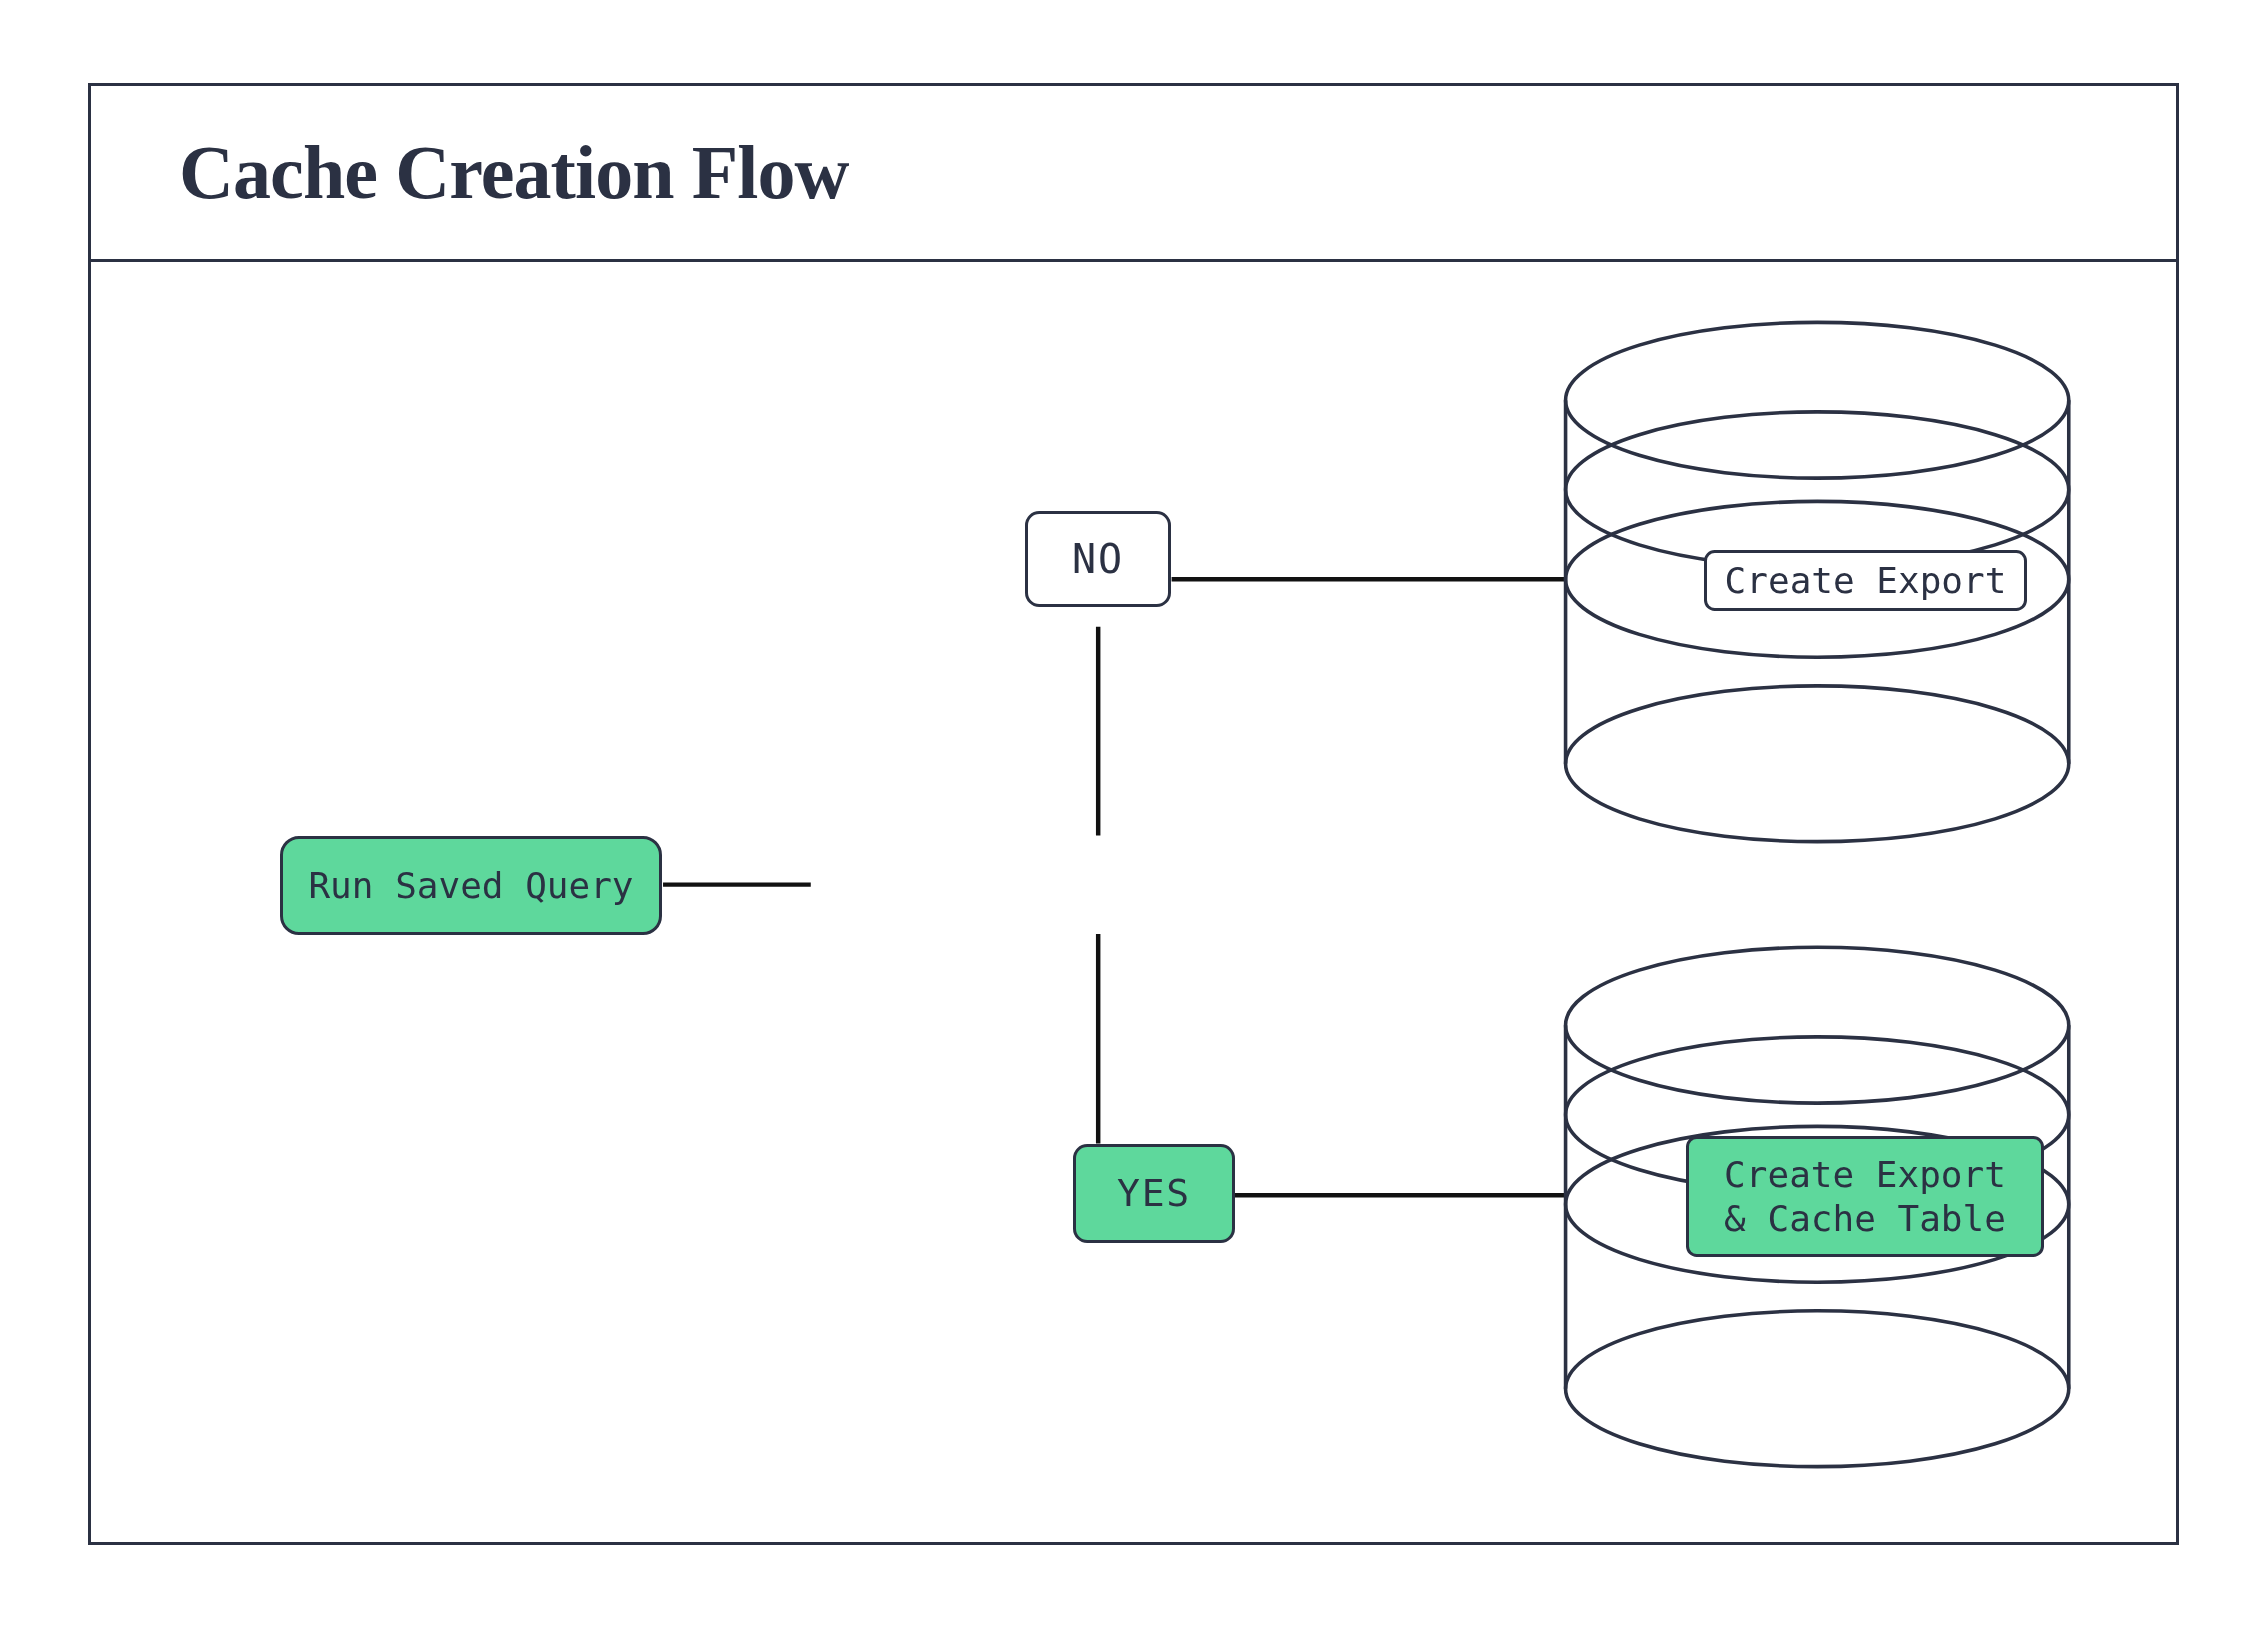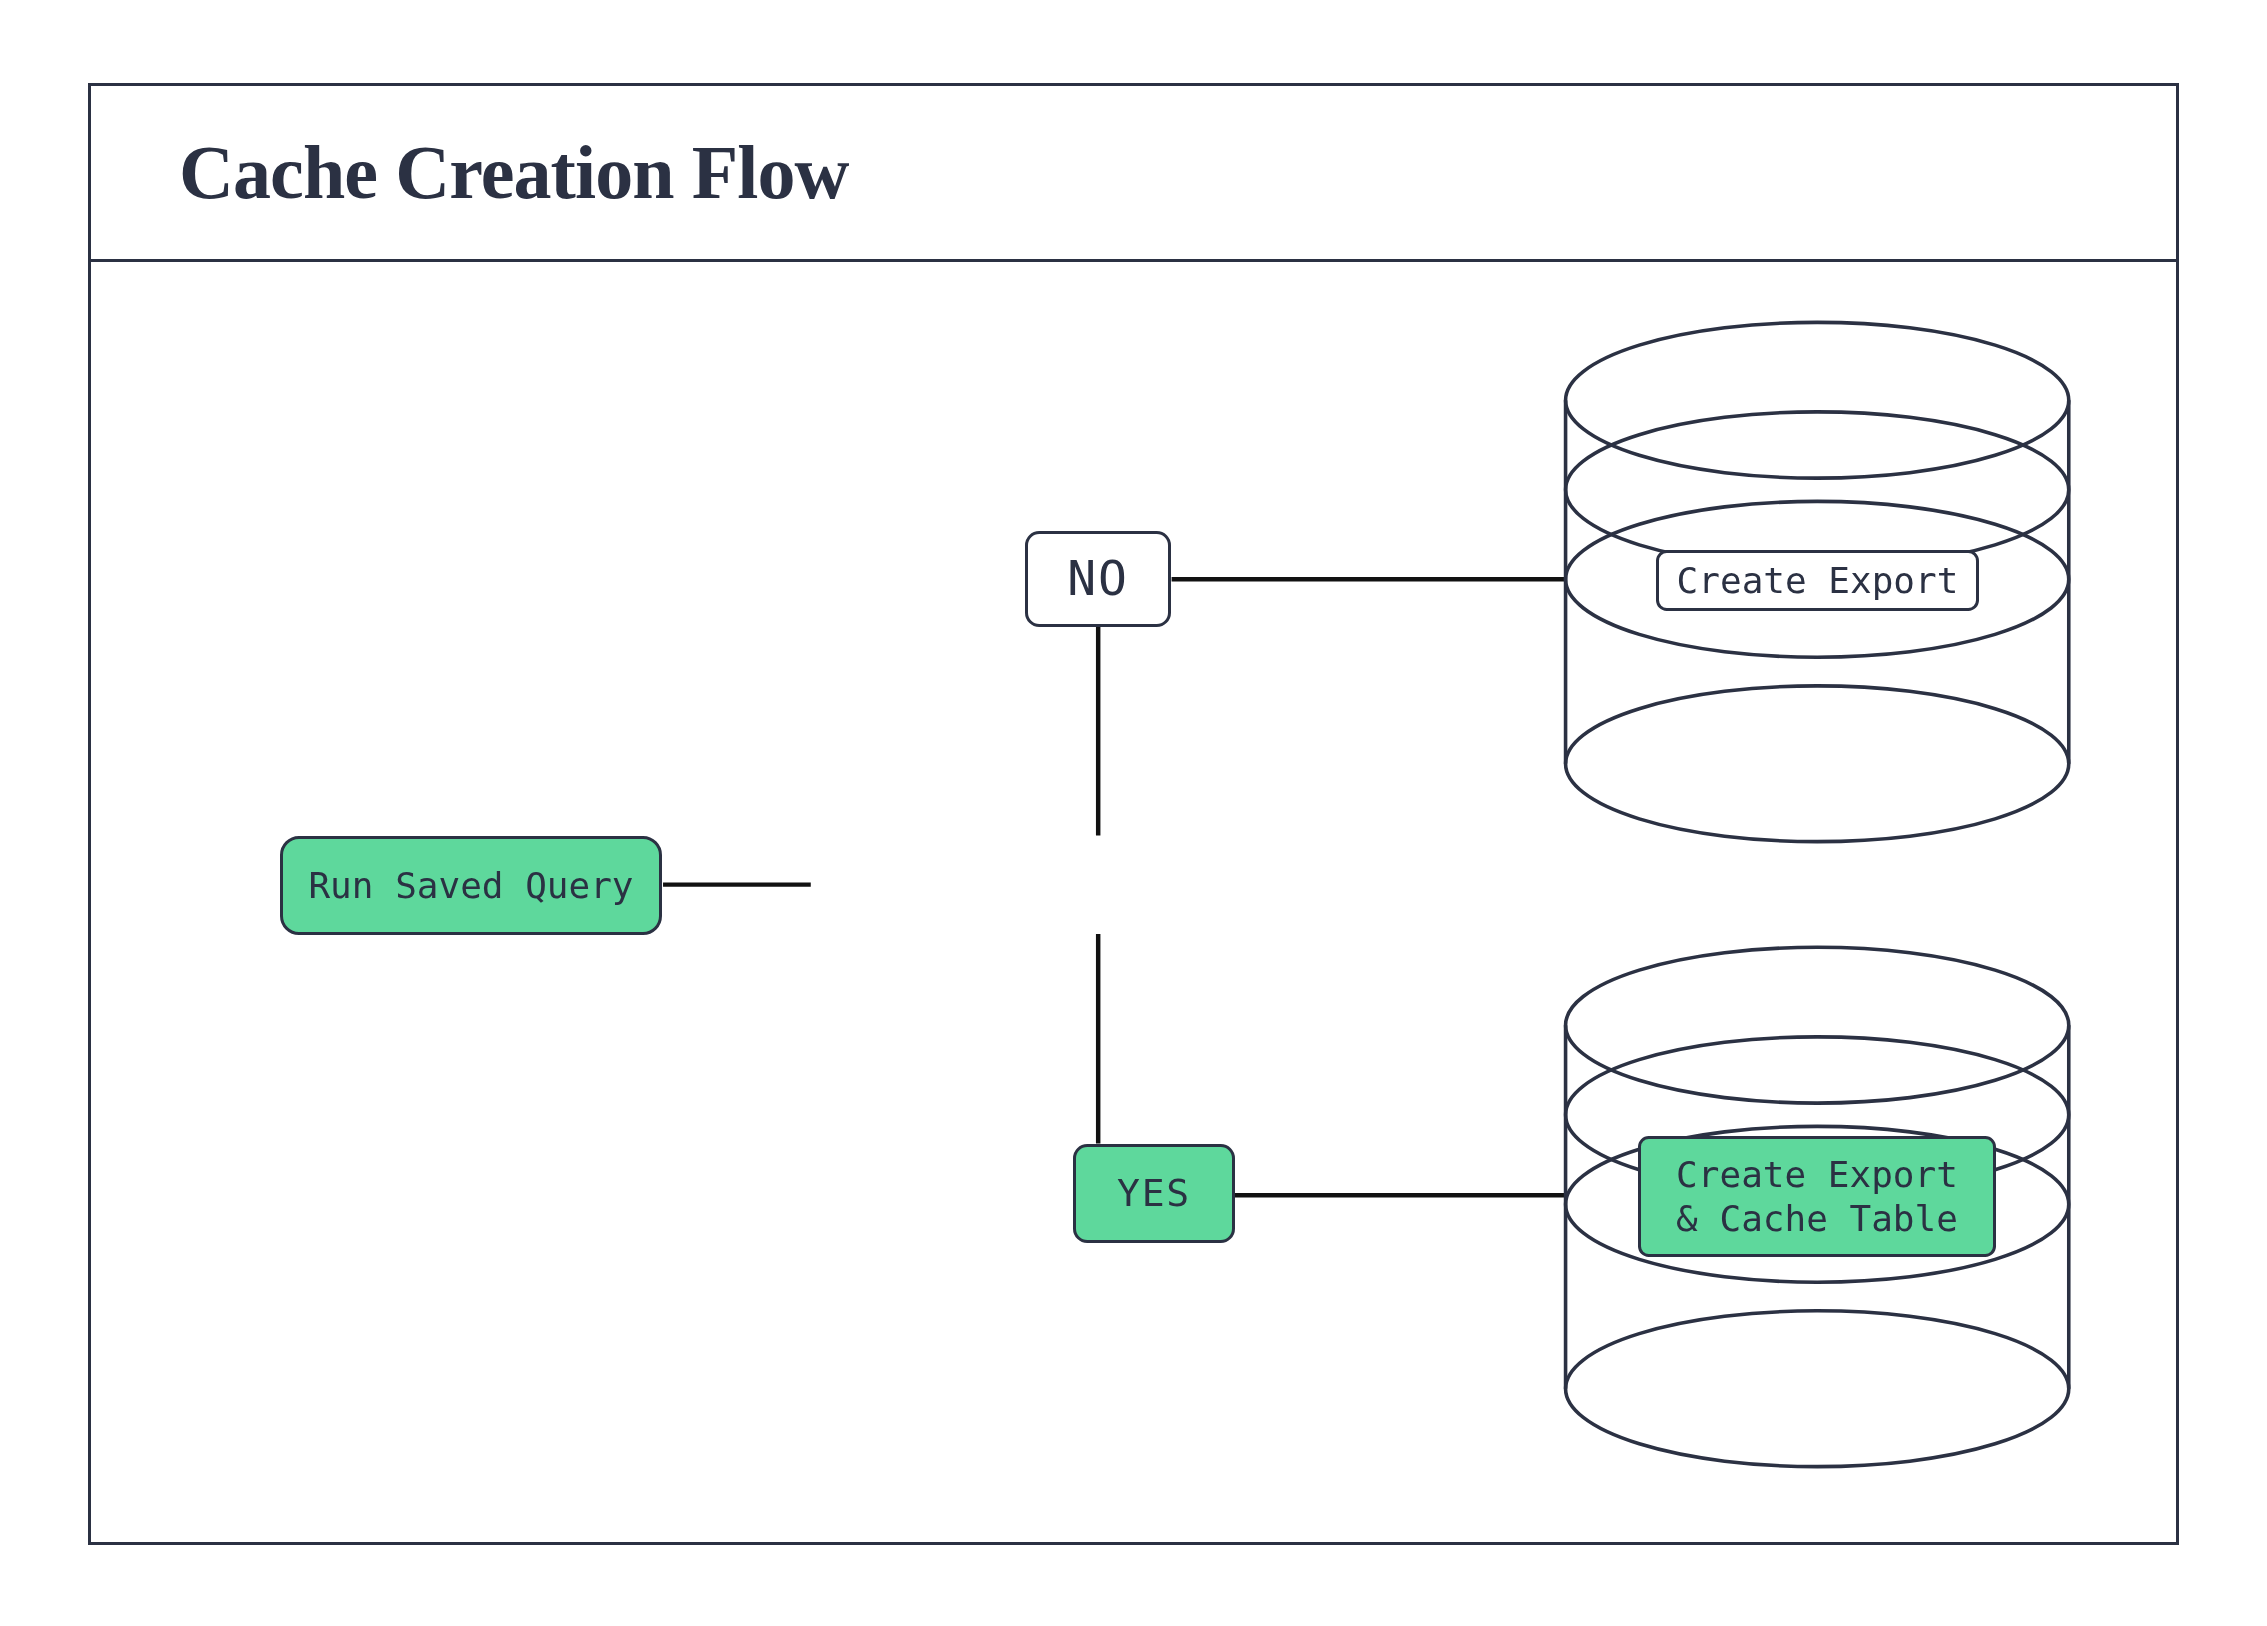--- a/index.html
+++ b/index.html
@@ -36,27 +36,27 @@
     display:flex;align-items:center;justify-content:center;
     text-align:center;color:var(--ink);
     border:3.6px solid var(--ink);border-radius:14.3px;
     font-size:36px;line-height:1.15;white-space:nowrap;
   }
   .node-start{left:280px;top:836px;width:382px;height:99px;background:var(--green);border-radius:19px;}
   .node-decision{
     left:811px;top:836px;width:589px;height:99px;
     background:var(--decision-fill);border:none;color:var(--decision-text);
   }
-  .node-no{left:1025px;top:531px;width:146px;height:96px;background:#ffffff;font-size:48px;letter-spacing:1.8px;}
+  .node-no{left:1025px;top:511px;width:146px;height:96px;background:#ffffff;font-size:40px;letter-spacing:1.8px;}
   .node-yes{left:1025px;top:1144px;width:162px;height:99px;background:var(--green);font-size:38px;letter-spacing:1.8px;margin-left:48px;}
   .db-label{
     position:absolute;box-sizing:border-box;
     display:flex;flex-direction:column;align-items:center;justify-content:center;
     border:3.6px solid var(--ink);border-radius:10.7px;
-    color:var(--ink);font-size:36px;line-height:1.2;white-space:nowrap;
+    color:var(--ink);font-size:36px;line-height:1.2;white-space:nowrap;margin-left:48px;
   }
   .db-label-top{left:1656px;top:550px;width:323px;height:61px;background:#ffffff;}
   .db-label-bottom{left:1638px;top:1136px;width:358px;height:121px;background:var(--green);}
   .cyl{stroke:var(--ink);stroke-width:4;fill:none;}
   .conn{stroke:var(--connector);stroke-width:5;fill:none;}
 </style>
 </head>
 <body>
 
 <div class="canvas">

